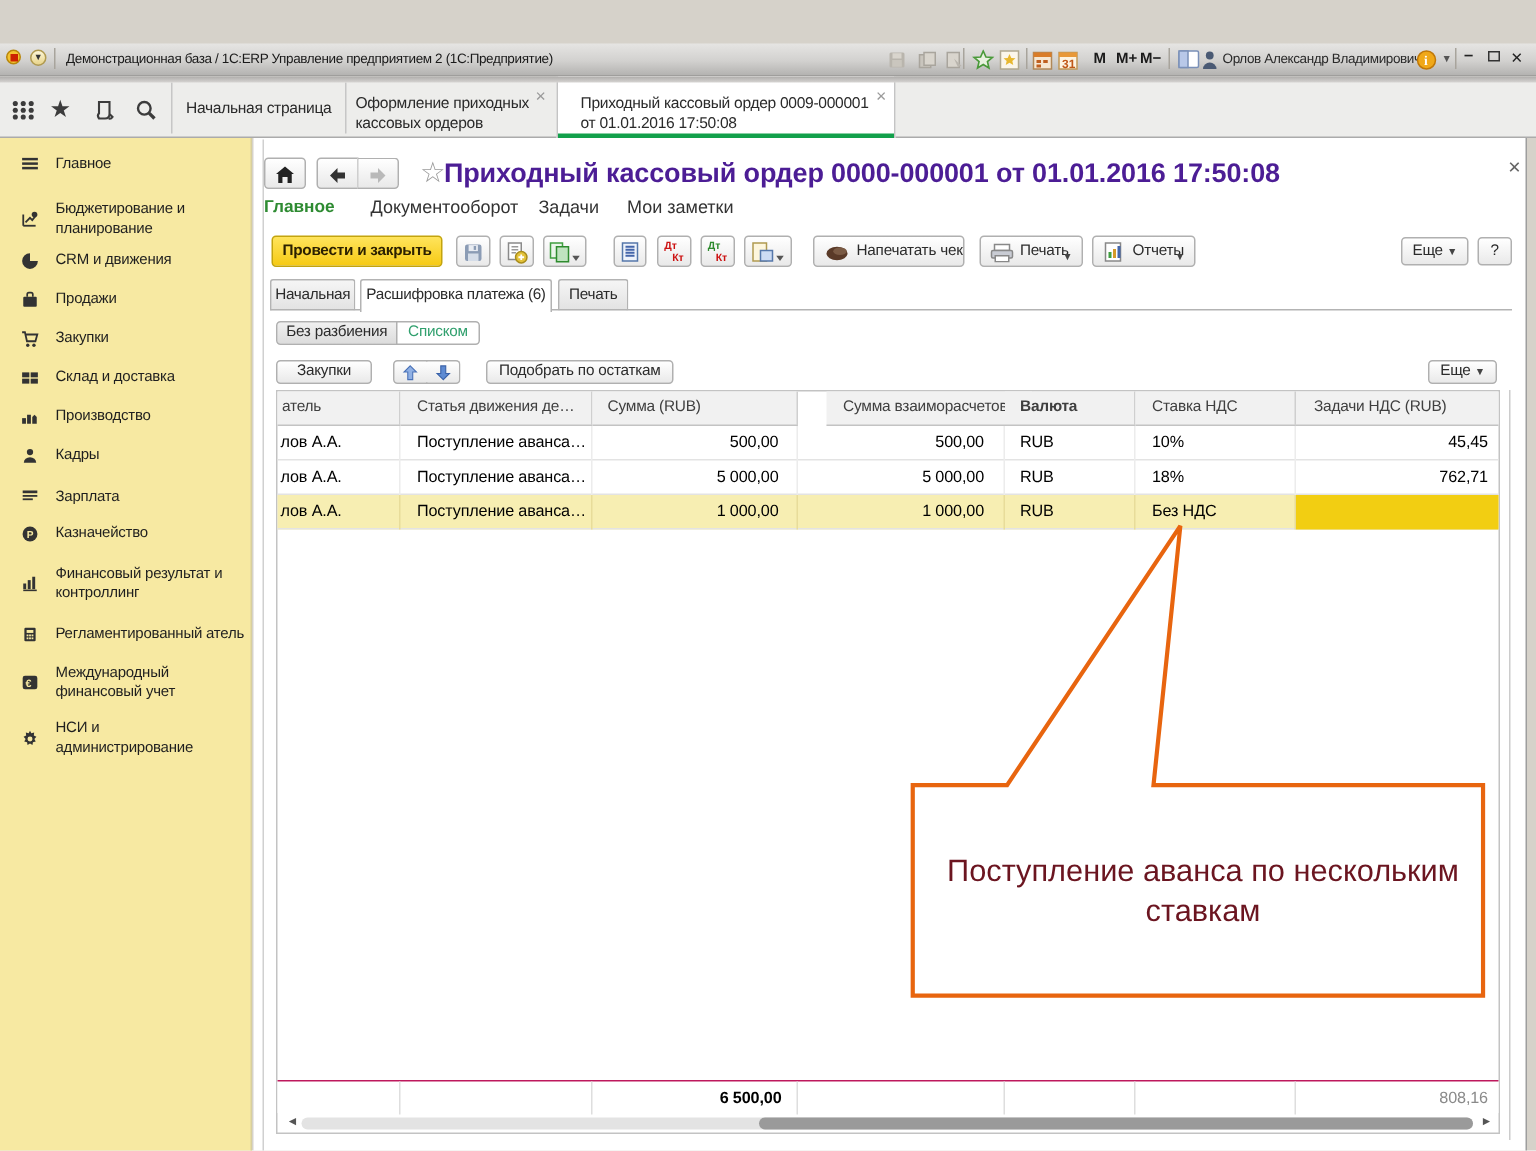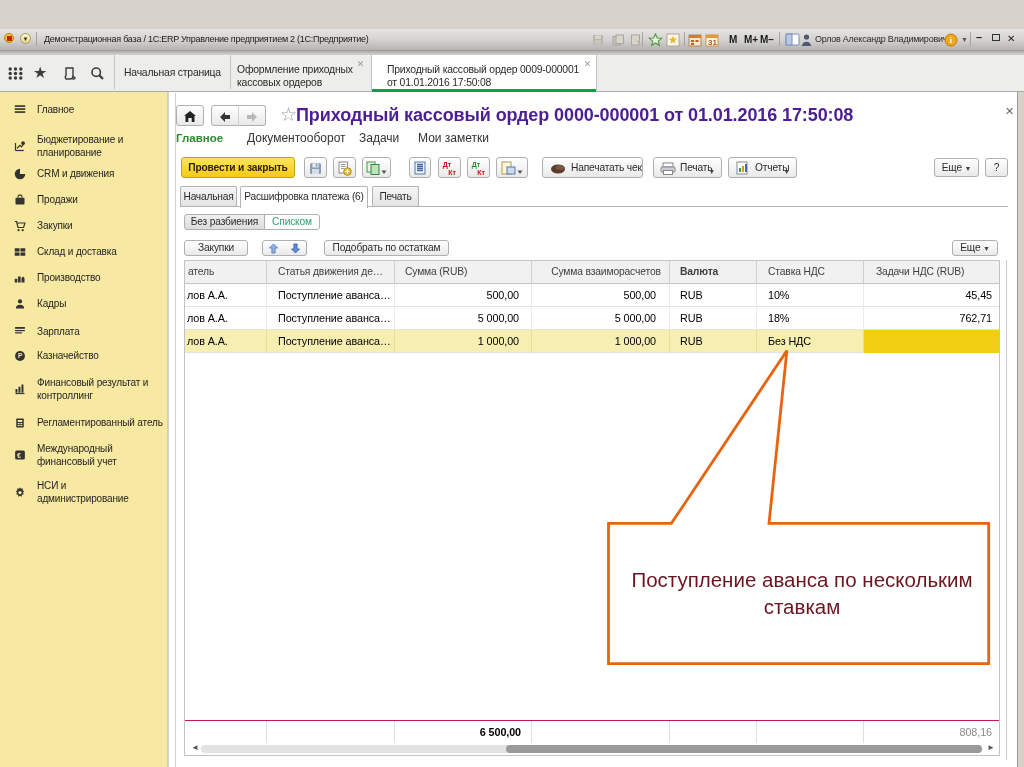--- a/index.html
+++ b/index.html
@@ -362,21 +362,21 @@
 <div class="btn" style="left:284px;top:211px;width:23px;height:16px;border-radius:0 3px 3px 0;border-left:none;"><svg width="11" height="11" viewBox="0 0 11 12" style="margin-top:2px;">
         <path d="M5.5 11 L1 6.5 L3.7 6.5 L3.7 1 L7.3 1 L7.3 6.5 L10 6.5 Z" fill="#5d8ad2" stroke="#3a62a8" stroke-width="0.8"></path>
       </svg></div>
 <div class="btn" style="left:324px;top:211px;width:125px;height:16px;line-height:14px;">Подобрать по остаткам</div>
 <div class="btn" style="left:952px;top:211px;width:46px;height:16px;line-height:14px;">Еще <span class="dd" style="font-size:7px;">▼</span></div>
 
 <div id="grid">
  <div class="hc" style="left:0;width:82px;padding-left:3px;">атель</div>
  <div class="hc" style="left:82px;width:128px;padding-left:11px;">Статья движения де…</div>
  <div class="hc" style="left:210px;width:137px;">Сумма (RUB)</div>
- <div class="hc" style="left:347px;width:138px;padding-left:11px;text-align:center;">Сумма взаиморасчетов</div>
+ <div class="hc" style="left:366px;width:138px;padding-left:11px;">Сумма взаиморасчетов</div>
  <div class="hc" style="left:485px;width:87px;font-weight:bold;">Валюта</div>
  <div class="hc" style="left:572px;width:107px;padding-left:11px;">Ставка НДС</div>
  <div class="hc" style="left:679px;width:135px;border-right:none;padding-left:12px;">Задачи НДС (RUB)</div>
 
  <div class="row" style="top:23px;">
   <div class="cell cl" style="left:0;width:82px;padding-left:2px;">лов А.А.</div>
   <div class="cell cl" style="left:82px;width:128px;padding-left:11px;">Поступление аванса…</div>
   <div class="cell cr" style="left:210px;width:137px;padding-right:12px;">500,00</div>
   <div class="cell cr" style="left:347px;width:138px;padding-right:13px;">500,00</div>
   <div class="cell cl" style="left:485px;width:87px;padding-left:10px;">RUB</div>

